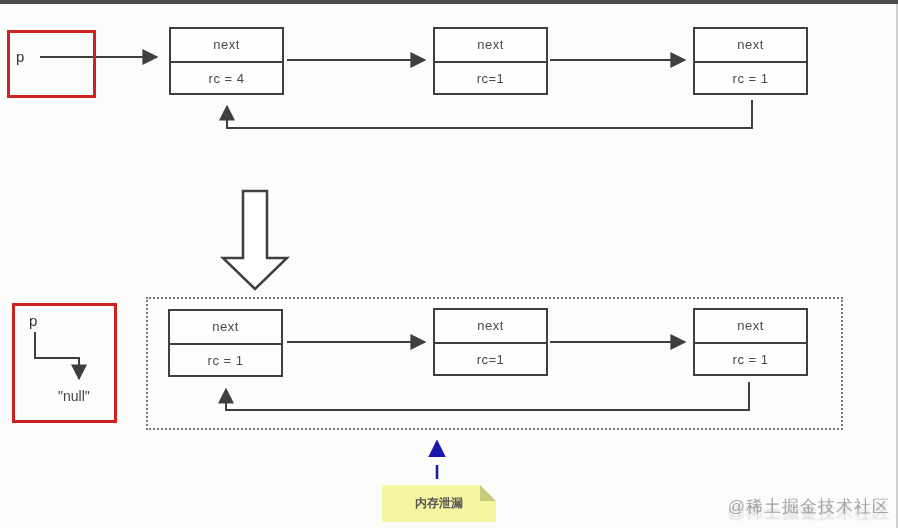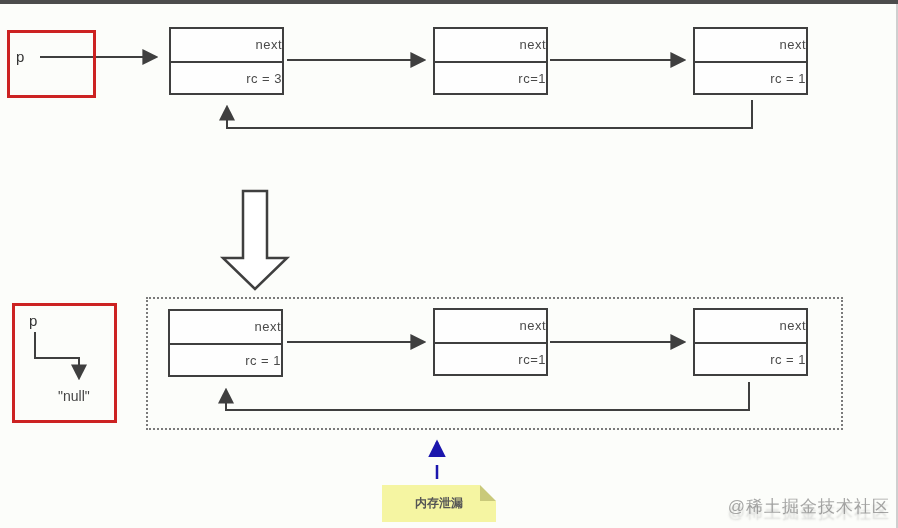--- a/index.html
+++ b/index.html
@@ -12,21 +12,21 @@
   .canvas{position:relative;width:898px;height:528px;background:var(--background);overflow:hidden;}
   .top-bar{position:absolute;left:0;top:0;width:898px;height:4px;background:#4c4c4c;}
   .right-edge{position:absolute;right:0;top:4px;bottom:0;width:2px;background:#cfcfcf;}
   .arrow-layer{position:absolute;left:0;top:0;width:898px;height:528px;}
   .arrow-layer line,.arrow-layer polyline{stroke:var(--line);stroke-width:2;fill:none;}
   .arrow-layer .blue{stroke:var(--accent-blue);stroke-width:2.5;stroke-dasharray:14 10;}
   #ah path{fill:var(--line);}
   #ahb path{fill:var(--accent-blue);}
   .big-arrow{fill:#ffffff;stroke:var(--line);stroke-width:2.5;stroke-linejoin:miter;}
   .node{position:absolute;width:115px;border:2px solid var(--line);background:#fefefe;}
-  .cell{height:32px;line-height:32px;text-align:right;font-size:13px;color:#4a4a4a;letter-spacing:.5px;}
+  .cell{height:32px;line-height:32px;text-align:center;font-size:13px;color:#4a4a4a;letter-spacing:.5px;}
   .cell.rc{border-top:2px solid var(--line);}
   .red-box{position:absolute;border:3px solid var(--accent-red);background:transparent;}
   .p-label{position:absolute;font-size:15px;color:#333;}
   .null-label{position:absolute;font-size:14px;color:#444;}
   .leak-region{position:absolute;left:146px;top:297px;width:697px;height:133px;border:2px dotted #7a7a7a;}
   .note{position:absolute;left:382px;top:485px;width:114px;height:37px;background:var(--note-bg);
         text-align:center;line-height:37px;font-size:12px;font-weight:600;color:#555;}
   .note-fold{position:absolute;top:0;right:0;width:0;height:0;
         border-top:16px solid var(--background);border-left:16px solid var(--note-fold);}
   .watermark{position:absolute;right:8px;bottom:10px;font-size:17px;letter-spacing:1px;
@@ -62,21 +62,21 @@
     <polyline points="749,382 749,410 226,410 226,390" marker-end="url(#ah)"></polyline>
 
     <line class="blue" x1="437" y1="479" x2="437" y2="442" marker-end="url(#ahb)"></line>
   </svg>
 
   <div class="red-box" style="left:7px;top:30px;width:89px;height:68px;"></div>
   <div class="p-label" style="left:16px;top:48px;">p</div>
 
   <div class="node" style="left:169px;top:27px;">
     <div class="cell">next</div>
-    <div class="cell rc">rc = 3</div>
+    <div class="cell rc">rc = 4</div>
   </div>
   <div class="node" style="left:433px;top:27px;">
     <div class="cell">next</div>
     <div class="cell rc">rc=1</div>
   </div>
   <div class="node" style="left:693px;top:27px;">
     <div class="cell">next</div>
     <div class="cell rc">rc = 1</div>
   </div>
 

